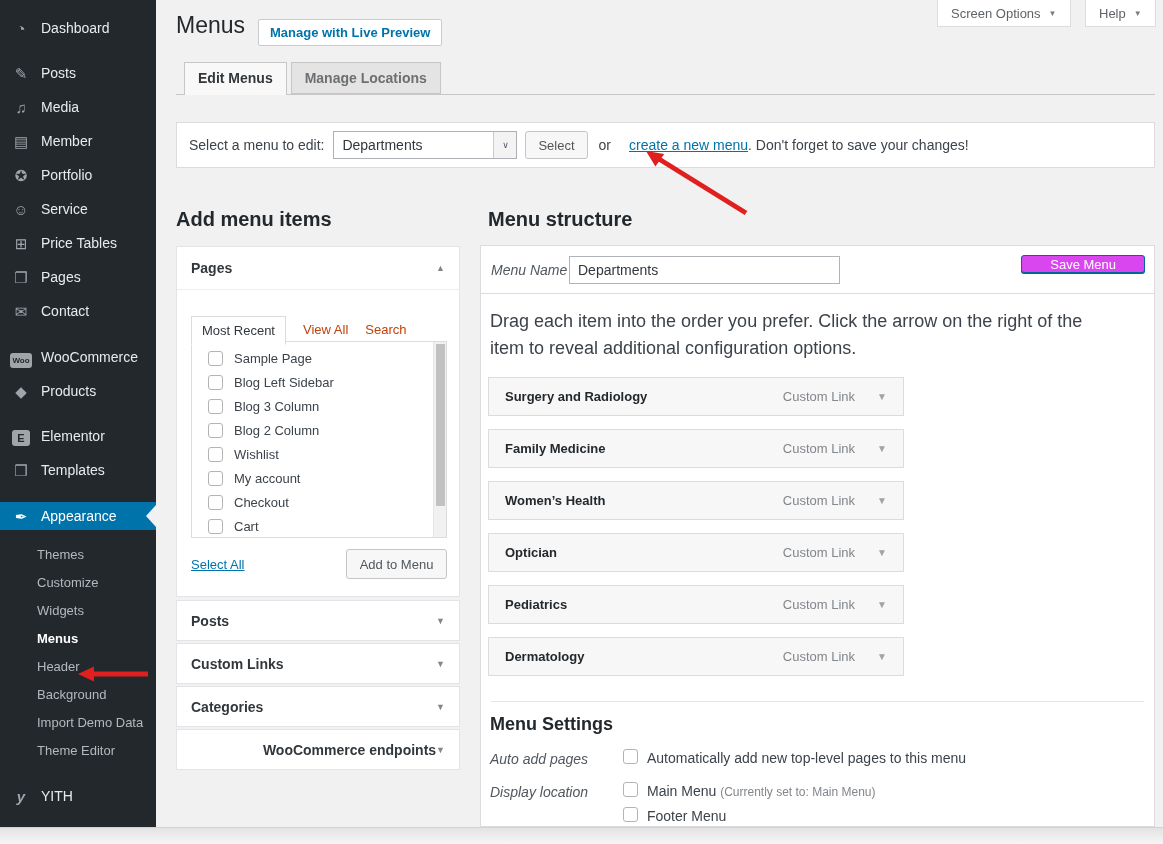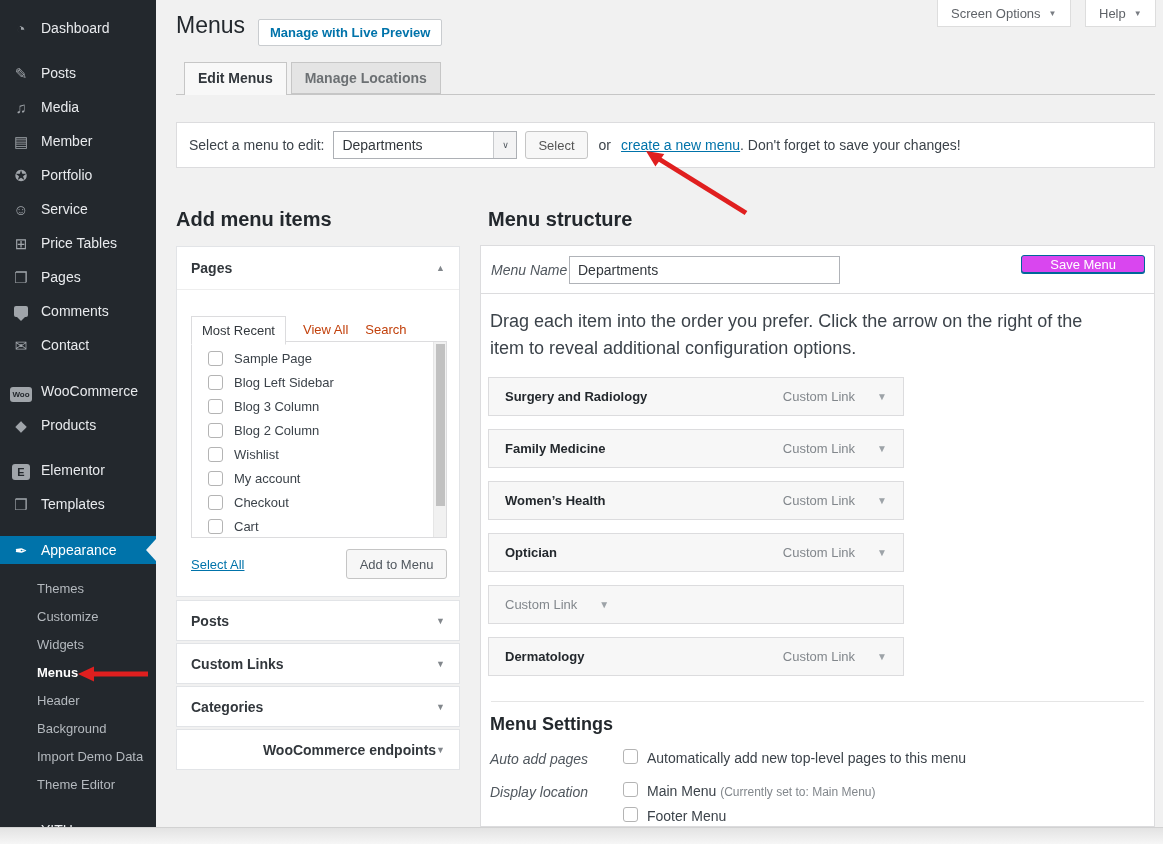--- a/index.html
+++ b/index.html
@@ -133,24 +133,20 @@
   </div>
   <div class="mi">
     <span class="ic">⊞</span>
     <span>Price Tables</span>
   </div>
   <div class="mi">
     <span class="ic">❐</span>
     <span>Pages</span>
   </div>
   <div class="mi">
-    <span class="ic"><span class="bubble"></span></span>
-    <span>Comments</span>
-  </div>
-  <div class="mi">
     <span class="ic">✉</span>
     <span>Contact</span>
   </div>
   <div class="sp12"></div>
   <div class="mi">
     <span class="ic"><span class="badge woo">Woo</span></span>
     <span>WooCommerce</span>
   </div>
   <div class="mi">
     <span class="ic">◆</span>
@@ -208,21 +204,21 @@
   </div>
 
   <div class="menu-select-bar">
     <span>Select a menu to edit:</span>
     <div class="select-box">
       <span class="select-text">Departments</span>
       <span class="select-caret-zone">∨</span>
     </div>
     <button class="select-btn">Select</button>
     <span class="or-text">or</span>
-    <span class="new-menu-link" style="margin-left:10px;text-align:center;">create a new menu</span>
+    <span class="new-menu-link" style="margin-left:18px;text-align:center;">create a new menu</span>
     <span>. Don't forget to save your changes!</span>
   </div>
 
   <div class="col-heading" id="add-items-heading">Add menu items</div>
   <div class="col-heading" id="structure-heading">Menu structure</div>
 
   <div id="pages-panel">
     <div class="panel-header">
       <span>Pages</span>
       <span class="panel-caret">▲</span>
@@ -317,20 +313,21 @@
         <span class="mib-title">Women’s Health</span>
         <span class="mib-type">Custom Link</span>
         <span class="mib-caret">▼</span>
       </div>
       <div class="menu-item-bar">
         <span class="mib-title">Optician</span>
         <span class="mib-type">Custom Link</span>
         <span class="mib-caret">▼</span>
       </div>
       <div class="menu-item-bar">
+        <span class="mib-title">Pediatrics</span>
         <span class="mib-type">Custom Link</span>
         <span class="mib-caret">▼</span>
       </div>
       <div class="menu-item-bar">
         <span class="mib-title">Dermatology</span>
         <span class="mib-type">Custom Link</span>
         <span class="mib-caret">▼</span>
       </div>
     </div>
 

